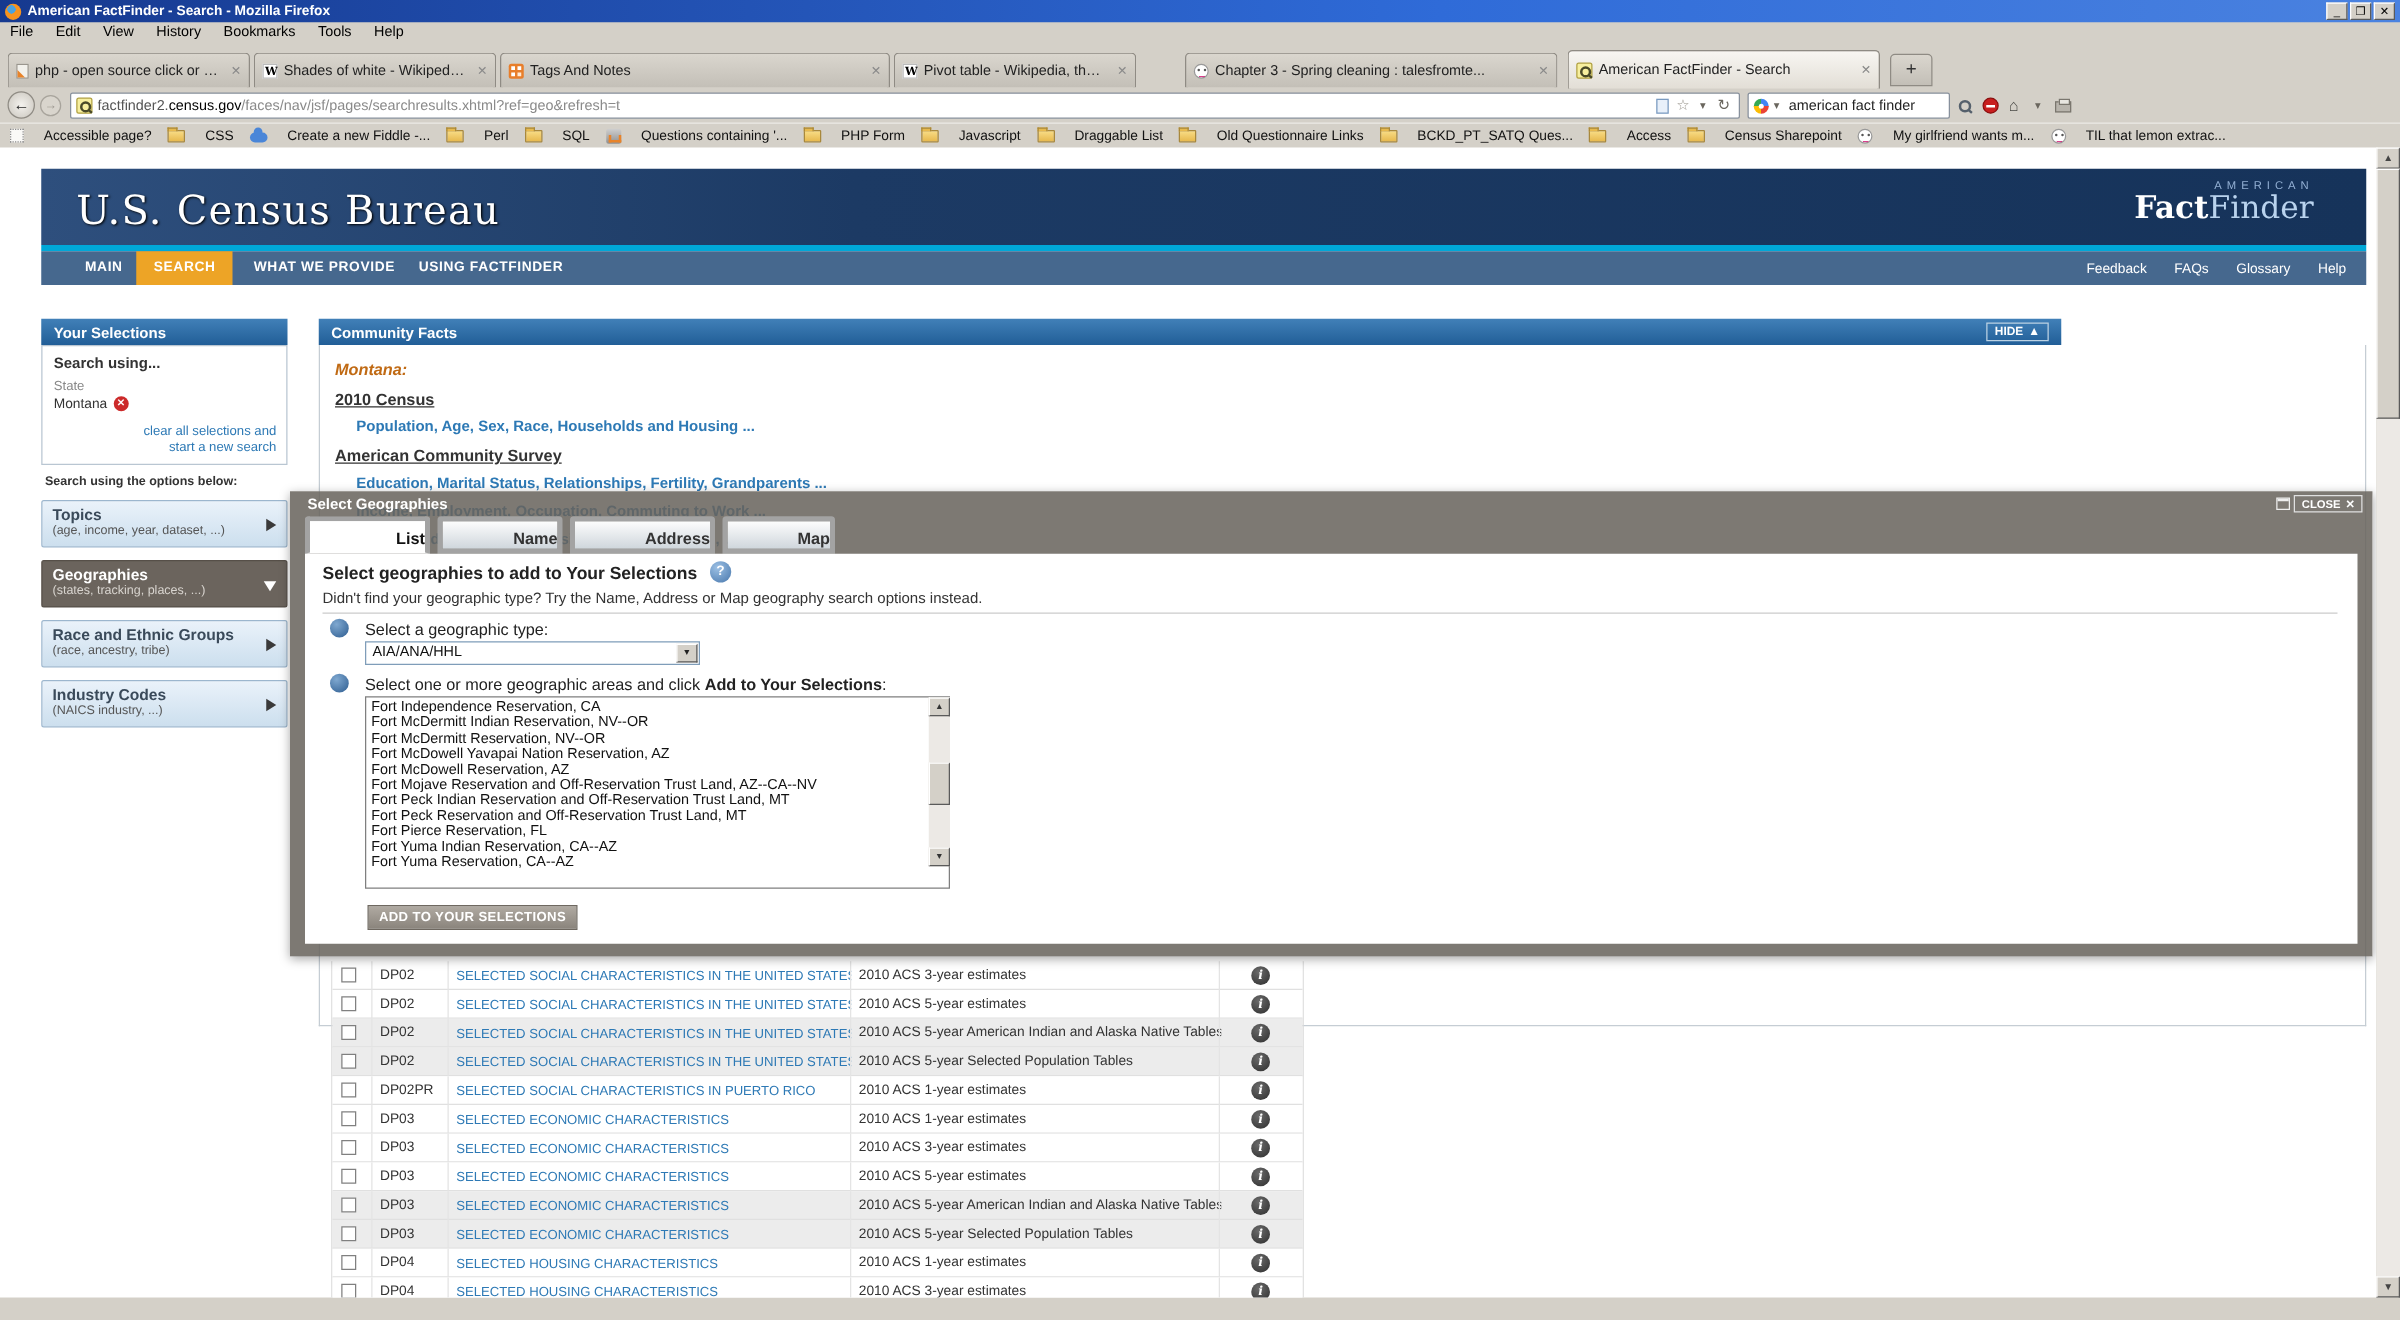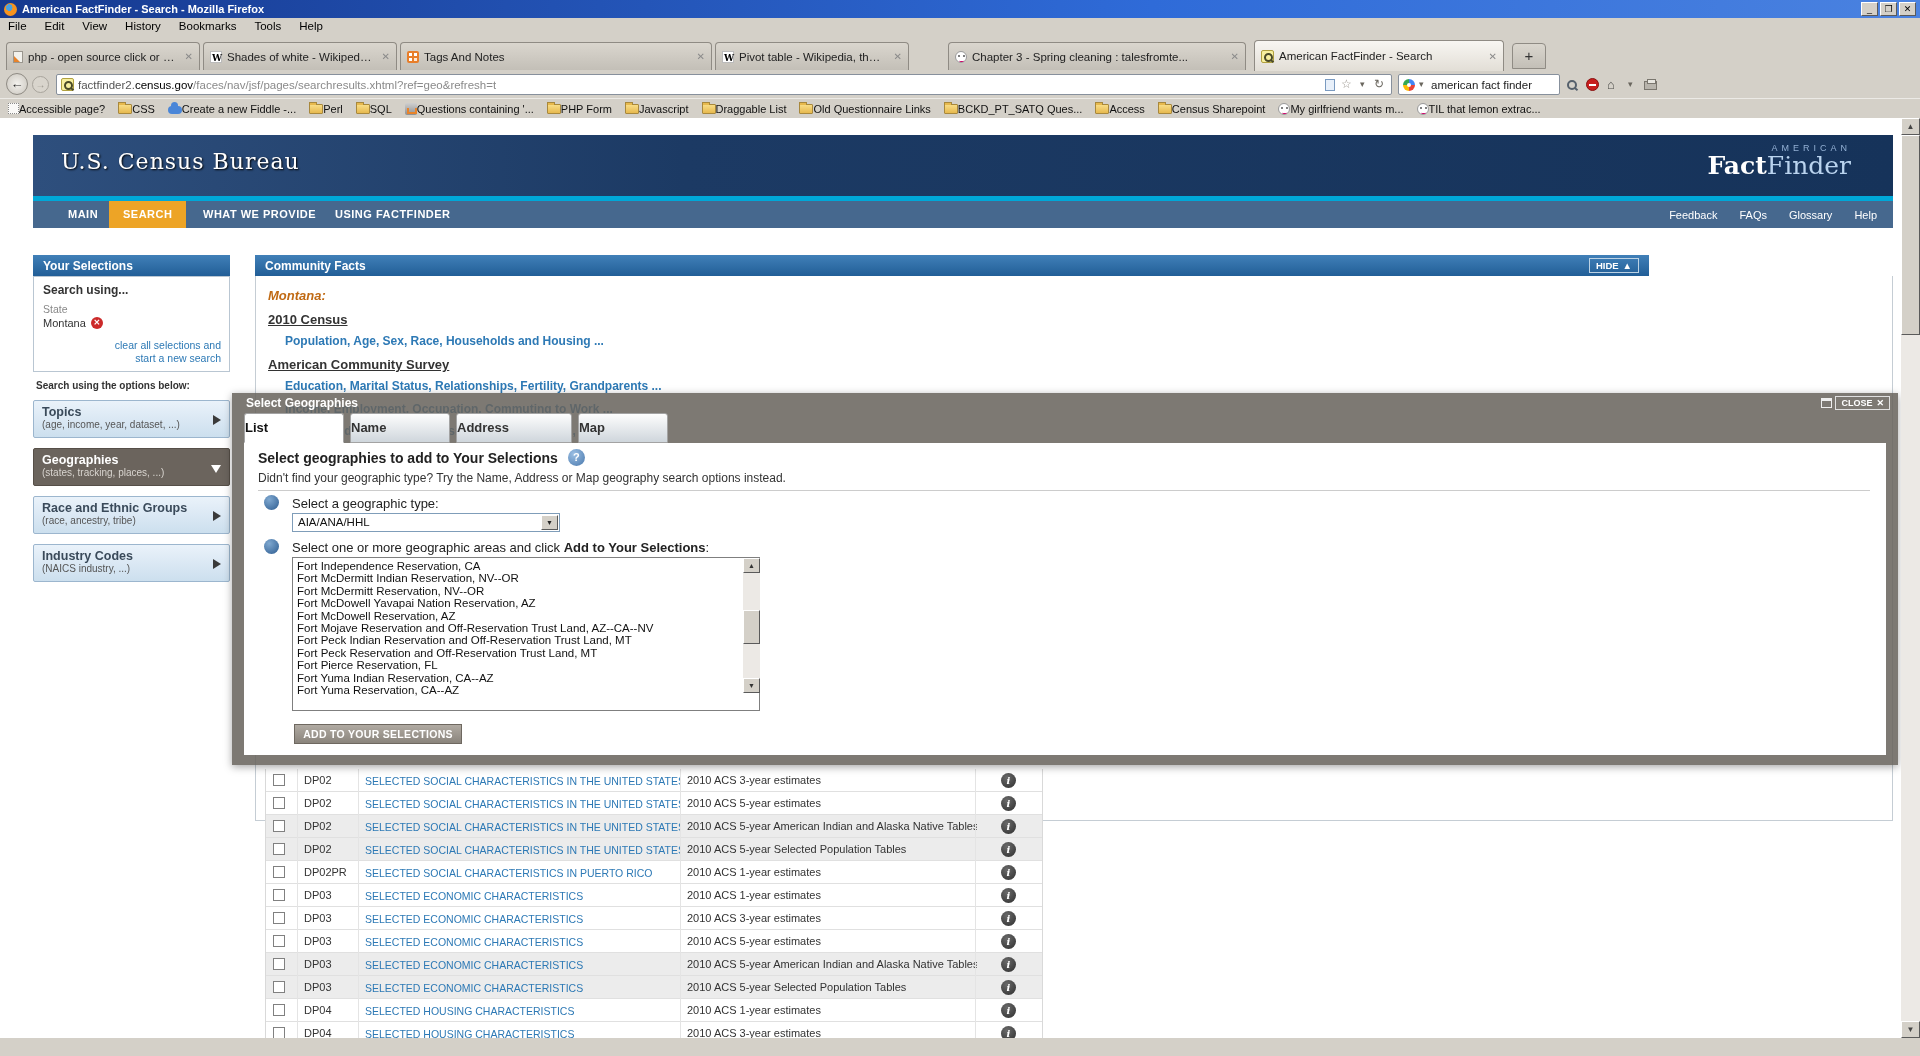--- a/index.html
+++ b/index.html
@@ -22,21 +22,21 @@
 #navrow{position:absolute;left:0;top:71px;width:1920px;height:27px;background:#d4d0c8;display:flex;align-items:center}
 #backbtn{position:absolute;left:6px;top:2px;width:22px;height:22px;border-radius:50%;background:radial-gradient(#f4f2ee,#c9c5bd);border:1px solid #8f8b84;text-align:center;font-size:13px;line-height:20px;color:#2a2a2a}
 #fwdbtn{position:absolute;left:32px;top:5px;width:17px;height:17px;border-radius:50%;background:#d9d5cd;border:1px solid #a8a49c;text-align:center;font-size:10px;line-height:15px;color:#9a968e}
 #urlfield{position:absolute;left:56px;top:3px;width:1336px;height:21px;background:#fff;border:1px solid #87909c;border-radius:2px;display:flex;align-items:center;padding:0 4px;gap:4px}
 #urlfield .utext{font-size:11.5px;white-space:nowrap;overflow:hidden}
 .uprefix{color:#555}.udomain{color:#000}.upath{color:#8a8a8a}
 #urlicons{margin-left:auto;display:flex;align-items:center;gap:6px}
 #searchfield{position:absolute;left:1398px;top:3px;width:162px;height:21px;background:#fff;border:1px solid #87909c;border-radius:2px;display:flex;align-items:center;padding:0 4px;gap:4px;font-size:11.5px;color:#222}
 #navright{position:absolute;left:1566px;top:3px;display:flex;align-items:center;gap:8px;height:21px}
 #bookmarksbar{position:absolute;left:0;top:98px;width:1920px;height:20px;background:#d4d0c8;border-top:1px solid #eceae6;display:flex;align-items:center;gap:13px;padding:0 8px;font-size:11px;color:#111;overflow:hidden}
-.bm{display:flex;align-items:center;gap:0;white-space:nowrap}
+.bm{display:flex;align-items:center;gap:16px;white-space:nowrap}
 
 
 .ic{display:inline-block;width:13px;height:13px;position:relative;flex:none}
 .ic-folder{width:14px;height:10px;background:linear-gradient(#f8dc85,#e7b94e);border:1px solid #a8883c;border-radius:1px;align-self:center}
 .ic-folder::before{content:"";position:absolute;top:-3px;left:-1px;width:6px;height:2px;background:#e7b94e;border:1px solid #a8883c;border-bottom:none}
 .ic-dotted{width:11px;height:11px;border:1px dotted #8a8a8a;background:#faf9f7}
 .ic-cloud{width:14px;height:8px;background:#4a86d8;border-radius:5px;margin-top:3px}
 .ic-cloud::before{content:"";position:absolute;top:-4px;left:3px;width:7px;height:7px;background:#4a86d8;border-radius:50%}
 .ic-so{width:12px;height:12px;background:linear-gradient(#cfcfcf,#8f8f8f);border-radius:2px}
 .ic-so::before{content:"";position:absolute;left:2px;top:5px;width:6px;height:4px;border:2px solid #e8832a;border-top:none}
@@ -67,21 +67,21 @@
 .ic-minimag::before{content:"";position:absolute;left:1px;top:1px;width:6px;height:6px;border:2px solid #55606c;border-radius:50%}
 .ic-minimag::after{content:"";position:absolute;left:8px;top:9px;width:4px;height:2px;background:#55606c;transform:rotate(40deg)}
 
 
 #viewport{position:absolute;left:0;top:118px;width:1901px;height:920px;background:#fff;overflow:hidden}
 #vscroll{position:absolute;left:1901px;top:118px;width:19px;height:920px;background:#ece9e5}
 .sbtn{position:absolute;left:0;width:19px;height:17px;background:#d4d0c8;border:1px solid;border-color:#fff #5a5a5a #5a5a5a #fff;text-align:center;font-size:8px;line-height:15px;color:#444}
 #vthumb{position:absolute;left:0;top:17px;width:19px;height:200px;background:#d4d0c8;border:1px solid;border-color:#fff #5a5a5a #5a5a5a #fff}
 
 #banner{position:absolute;left:33px;top:17px;width:1860px;height:61px;background:linear-gradient(90deg,#2e4f7d,#1c3a64 35%,#16335a);overflow:hidden}
-#banner .agency{position:absolute;left:28px;top:14px;color:#fff;font-family:"DejaVu Serif",serif;font-size:22px;letter-spacing:1px;text-shadow:1px 1px 2px #000}
+#banner .agency{position:absolute;left:28px;top:14px;color:#fff;font-family:"DejaVu Serif",serif;font-size:32px;letter-spacing:1px;text-shadow:1px 1px 2px #000}
 #fflogo{position:absolute;right:42px;top:8px;text-align:right}
 #fflogo .amer{font-size:9px;letter-spacing:4px;color:#93b0d4}
 #fflogo .ff{font-family:"DejaVu Serif",serif;font-size:25px;line-height:26px}
 #fflogo .f1{color:#fff;font-weight:bold}
 #fflogo .f2{color:#b9d3ee}
 #cyanline{position:absolute;left:33px;top:78px;width:1860px;height:5px;background:#00a8d8}
 #mainnav{position:absolute;left:33px;top:83px;width:1860px;height:27px;background:#46688e}
 .mn{position:absolute;top:0;height:27px;line-height:27px;color:#fff;font-size:11px;font-weight:bold;letter-spacing:.5px}
 #mn-search{background:#eda426;padding:0 14px;text-align:center}
 #mainnav .right{position:absolute;right:16px;top:0;height:27px;display:flex;gap:22px;align-items:center;color:#fff;font-size:11px}
@@ -125,21 +125,21 @@
 .trow .tds{position:absolute;left:421px;top:5px;font-size:11px;color:#333;width:290px;white-space:nowrap;overflow:hidden}
 .trow .vline{position:absolute;top:0;width:1px;height:23px;background:#e4e4e4}
 .info-ic{position:absolute;left:735px;top:4px;width:15px;height:15px;border-radius:50%;background:radial-gradient(circle at 40% 30%,#6a6a6a,#2e2e2e);color:#fff;font:bold italic 10px/15px "DejaVu Serif",serif;text-align:center}
 
 
 #modal{position:absolute;left:232px;top:275px;width:1666px;height:372px;background:rgba(104,99,92,.86);z-index:50;box-shadow:0 2px 8px rgba(0,0,0,.35)}
 #m-title{position:absolute;left:14px;top:3px;color:#fff;font-size:12px;font-weight:bold}
 #m-min{position:absolute;right:66px;top:5px;width:11px;height:10px;border:1px solid #eee}
 #m-min::before{content:"";position:absolute;left:0;top:0;width:9px;height:2px;background:#eee}
 #m-close{position:absolute;right:8px;top:3px;border:1px solid #e0e0e0;color:#fff;font-size:9px;font-weight:bold;padding:1px 5px;display:flex;gap:4px;align-items:center}
-.mtab{position:absolute;top:20px;height:30px;background:linear-gradient(#fdfdfd,#cfd6dc);border:1px solid #a3a3a3;border-radius:3px 3px 0 0;font-size:13px;font-weight:bold;color:#333;text-align:left;line-height:28px}
+.mtab{position:absolute;top:20px;height:30px;background:linear-gradient(#fdfdfd,#cfd6dc);border:4px solid #a3a3a3;border-radius:3px 3px 0 0;font-size:13px;font-weight:bold;color:#333;text-align:right;line-height:28px}
 .mtab.active{background:#fff;border-bottom:1px solid #fff;color:#111;z-index:2}
 #m-body{position:absolute;left:12px;top:50px;width:1642px;height:312px;background:#fff}
 #m-head{position:absolute;left:14px;top:6px;display:flex;align-items:center;gap:10px;font-size:14px;font-weight:bold;color:#222}
 .help{width:17px;height:17px;border-radius:50%;background:radial-gradient(circle at 35% 30%,#9cc0e4,#4877ac);color:#fff;font-size:11px;line-height:17px;text-align:center;font-weight:bold}
 #m-hint{position:absolute;left:14px;top:28px;font-size:12px;color:#333}
 #m-div{position:absolute;left:14px;top:47px;width:1612px;height:1px;background:#ccc}
 .bullet{position:absolute;width:15px;height:15px;border-radius:50%;background:radial-gradient(circle at 35% 30%,#7fa8d0,#2d5c90)}
 #m-step1{position:absolute;left:48px;top:53px;font-size:13px;color:#222}
 #m-select{position:absolute;left:48px;top:70px;width:268px;height:19px;background:#fff;border:1px solid #7f9db9;font-size:11.5px;color:#111;line-height:17px;padding-left:5px}
 #m-ddbtn{position:absolute;right:1px;top:1px;width:17px;height:15px;background:#d4d0c8;border:1px solid;border-color:#fff #5a5a5a #5a5a5a #fff;text-align:center;font-size:7px;line-height:14px;color:#222}

